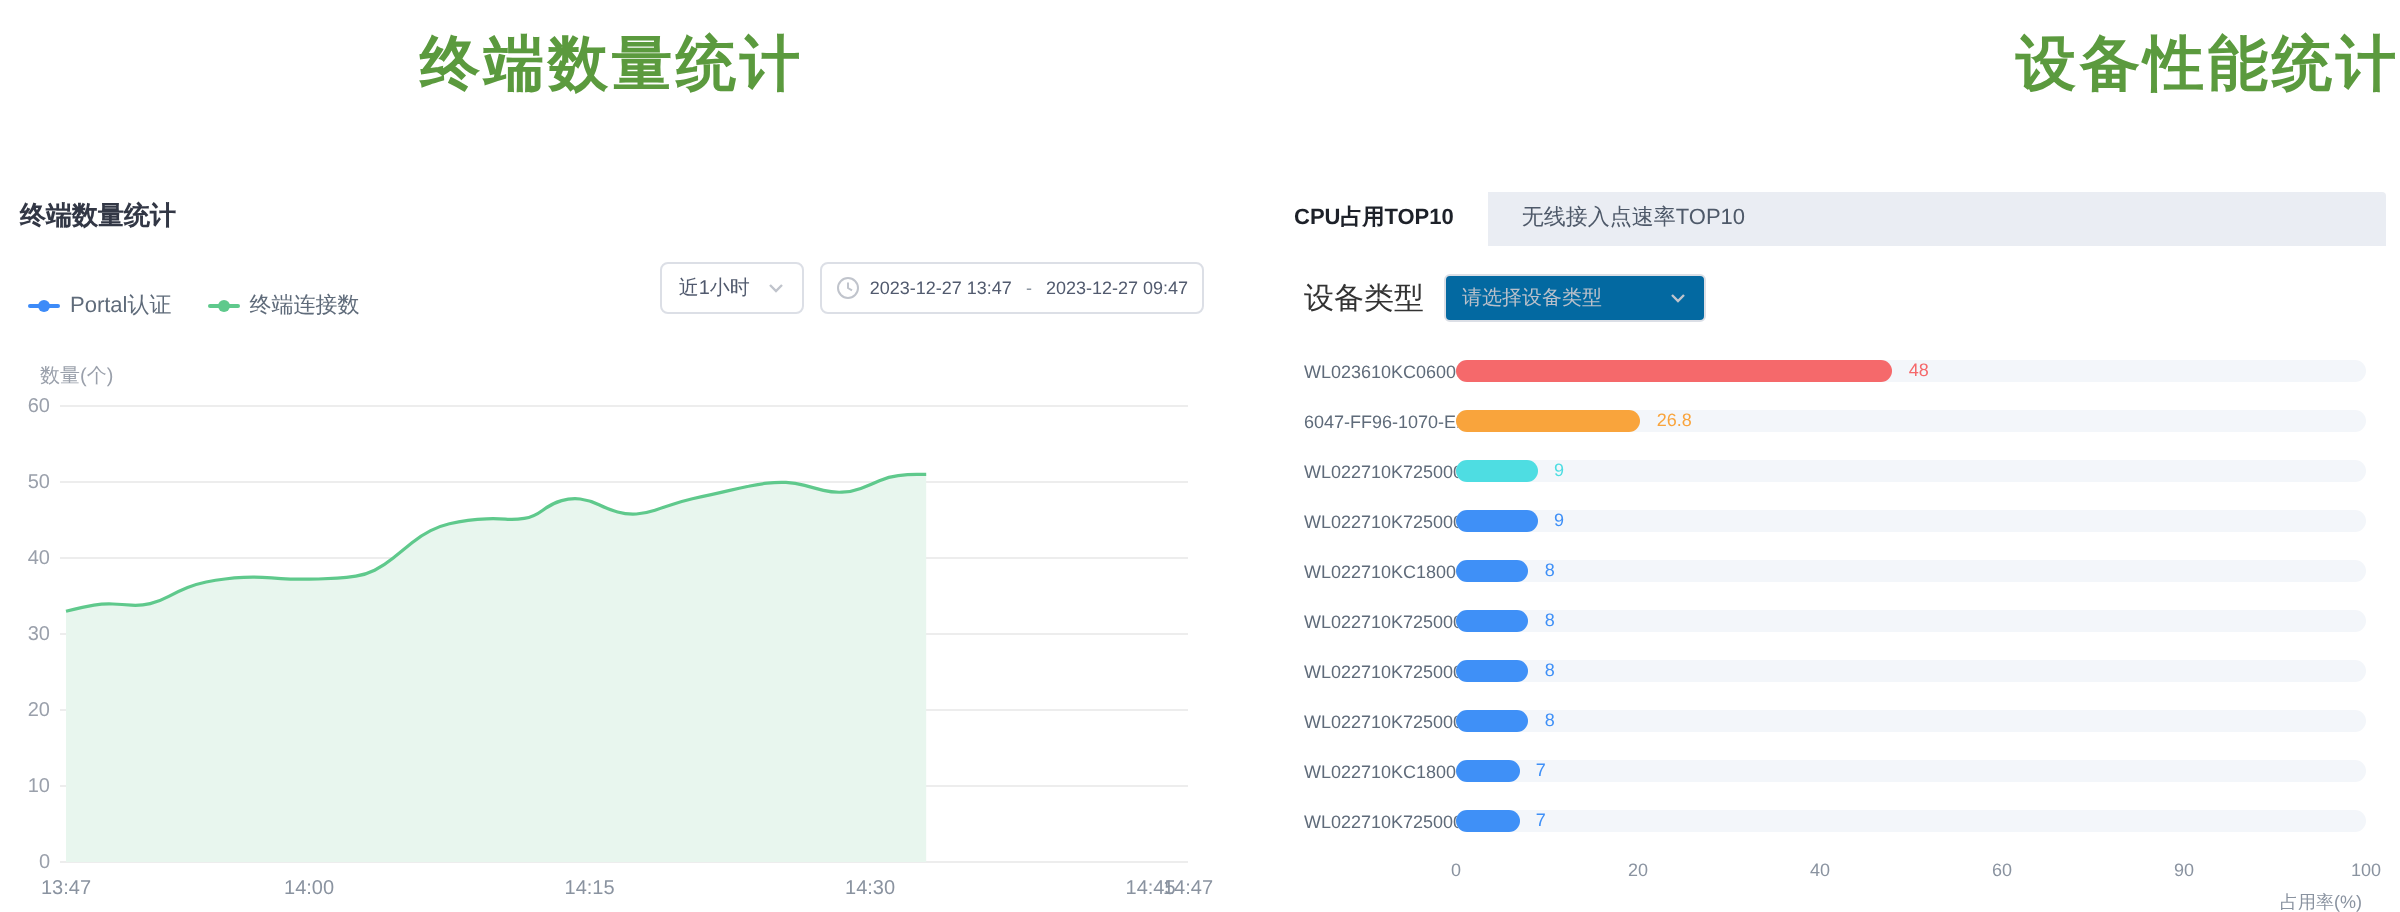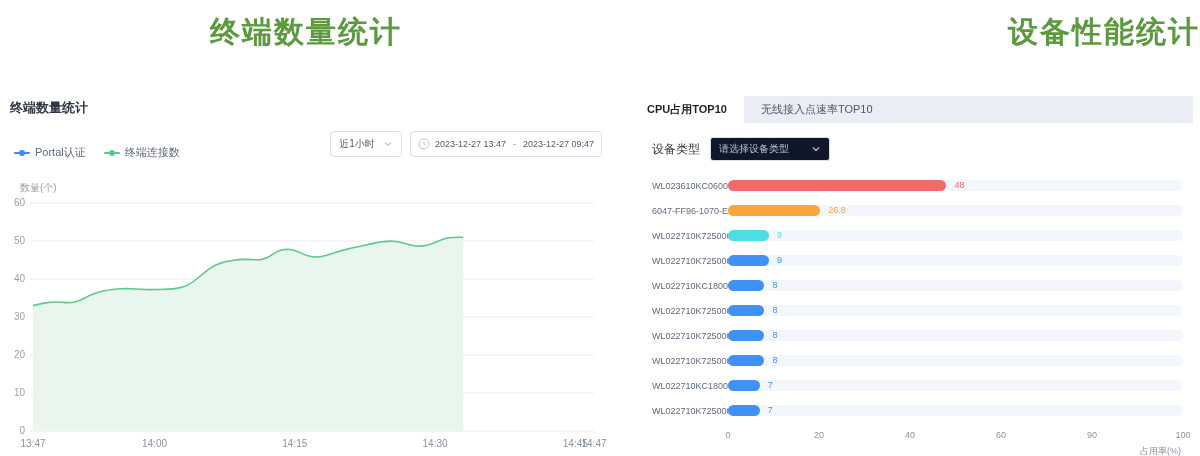--- a/index.html
+++ b/index.html
@@ -24,22 +24,22 @@
   .date-sep{color:#86909c;margin:0 2px;}
   #line-chart{margin-top:12px;}
 
   
   .right-card{margin:43px 4px 0 18px;width:563px;box-sizing:border-box;}
   .tabstrip{display:flex;background:#eaedf3;border-radius:2px 2px 0 0;}
   .tab{padding:0 17px;height:27px;line-height:27px;font-size:11px;color:#4e5969;cursor:pointer;white-space:nowrap;}
   .tab.active{background:#fff;color:#1d2129;font-weight:bold;}
   .right-content{background:#fff;padding:14px 10px 0 22px;}
   .device-type-row{display:flex;align-items:center;gap:10px;height:24px;}
-  .dt-label{font-size:12px;color:#333;}
-  .dt-select{width:120px;height:24px;box-sizing:border-box;border:1px solid #dcdfe6;border-radius:3px;display:flex;align-items:center;justify-content:space-between;padding:0 8px;font-size:10px;color:#bac0ca;background:#0f172a;cursor:pointer;}
+  .dt-label{font-size:15px;color:#333;}
+  .dt-select{width:131px;height:24px;box-sizing:border-box;border:1px solid #dcdfe6;border-radius:3px;display:flex;align-items:center;justify-content:space-between;padding:0 8px;font-size:10px;color:#bac0ca;background:#0369a1;cursor:pointer;}
   #bar-chart{margin-top:19px;}
   .bar-row{display:flex;align-items:center;height:11px;margin-bottom:14px;}
   .bar-label{width:68px;text-align:right;font-size:9px;color:#5f6b7a;margin-right:8px;flex:none;white-space:nowrap;}
   .bar-track{flex:1;height:11px;background:#f3f6fa;border-radius:6px;position:relative;}
   .bar-fill{position:absolute;left:0;top:0;height:11px;border-radius:6px;}
   .bar-value{position:absolute;top:0;line-height:11px;font-size:9px;}
   .x-axis{position:relative;height:12px;margin-left:76px;margin-top:2px;font-size:9px;color:#8a93a0;}
   .x-axis span{position:absolute;transform:translateX(-50%);}
   .axis-label{text-align:right;font-size:9px;color:#8a93a0;margin-top:3px;padding-right:2px;}
 </style>

